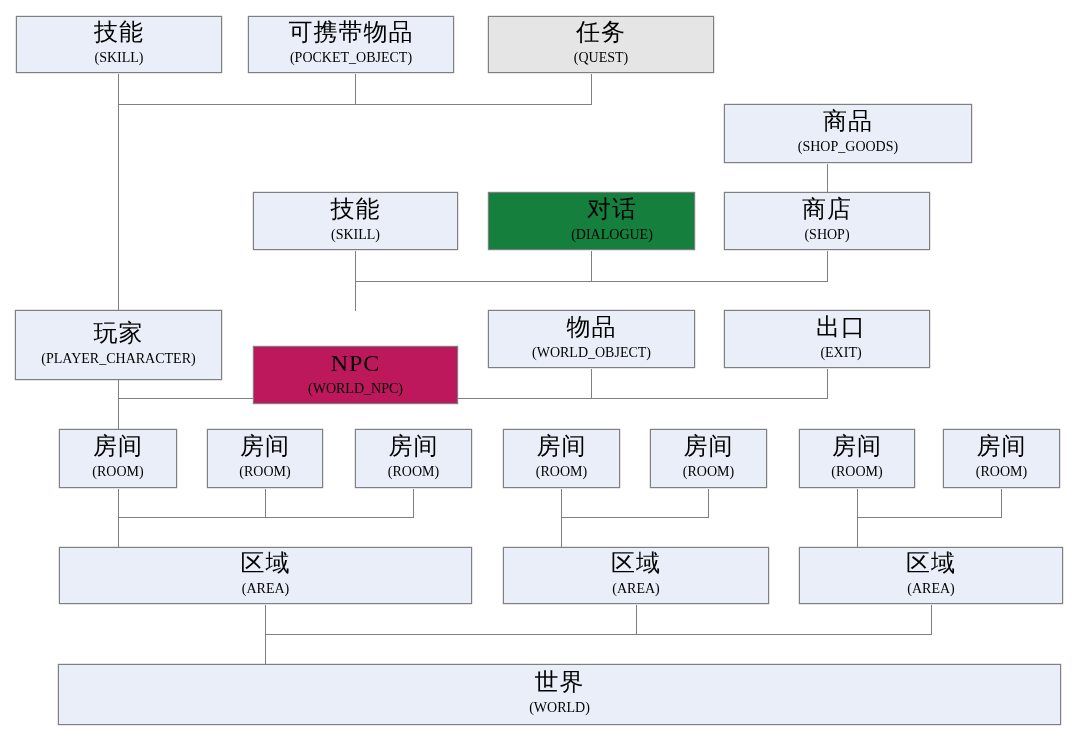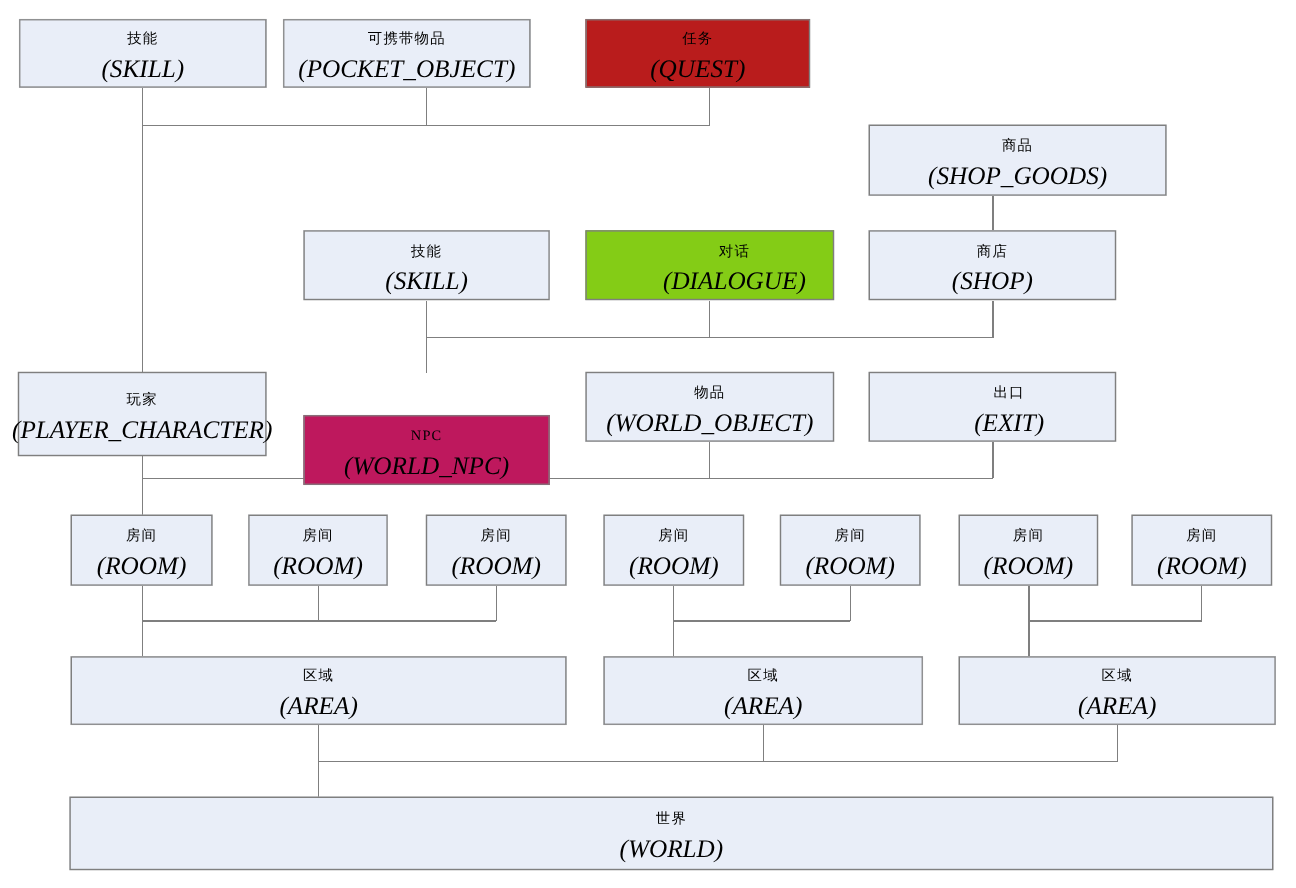--- a/index.html
+++ b/index.html
@@ -34,30 +34,29 @@
     background: #e9eef8;
     display: flex;
     flex-direction: column;
     align-items: center;
     justify-content: center;
     text-align: center;
     color: #000000;
     box-shadow: 0 0 0 0.2px #7f7f7f;
   }
   .node .cn {
-    font-size: 12px;
+    font-size: 24px;
     line-height: 26px;
     letter-spacing: 1px;
     white-space: nowrap;
   }
   .node .en {
-    font-size: 21px;
+    font-size: 14px;
     line-height: 25px;
     white-space: nowrap;
-    font-style: italic;
   }
 </style>
 </head>
 <body>
 
 <div id="stage">
   <svg id="connector-layer" xmlns="http://www.w3.org/2000/svg" viewBox="0 0 1080 740">
       <line x1="118.5" y1="73.5" x2="118.5" y2="310.5" stroke="#7f7f7f" stroke-width="1" shape-rendering="crispEdges"></line>
       <line x1="118.5" y1="104.5" x2="591.5" y2="104.5" stroke="#7f7f7f" stroke-width="1" shape-rendering="crispEdges"></line>
       <line x1="355.5" y1="73.5" x2="355.5" y2="104.5" stroke="#7f7f7f" stroke-width="1" shape-rendering="crispEdges"></line>
@@ -85,37 +84,37 @@
       <line x1="265.5" y1="604.5" x2="265.5" y2="664.5" stroke="#7f7f7f" stroke-width="1" shape-rendering="crispEdges"></line>
       <line x1="265.5" y1="634.5" x2="931.5" y2="634.5" stroke="#7f7f7f" stroke-width="1" shape-rendering="crispEdges"></line>
       <line x1="636.5" y1="604.5" x2="636.5" y2="634.5" stroke="#7f7f7f" stroke-width="1" shape-rendering="crispEdges"></line>
       <line x1="931.5" y1="604.5" x2="931.5" y2="634.5" stroke="#7f7f7f" stroke-width="1" shape-rendering="crispEdges"></line>
     </svg>
   <div id="node-layer">
       <div class="node" style="left: 16px; top: 16px; width: 206px; height: 57px; background: rgb(233, 238, 248); border-color: rgb(127, 127, 127);">
     <span class="cn">技能</span>
     <span class="en">(SKILL)</span>
   </div>
-      <div class="node" style="left: 236px; top: 16px; width: 206px; height: 57px; background: rgb(233, 238, 248); border-color: rgb(127, 127, 127);">
+      <div class="node" style="left: 248px; top: 16px; width: 206px; height: 57px; background: rgb(233, 238, 248); border-color: rgb(127, 127, 127);">
     <span class="cn">可携带物品</span>
     <span class="en">(POCKET_OBJECT)</span>
   </div>
-      <div class="node" style="left: 488px; top: 16px; width: 187px; height: 57px; background: #b91c1c; border-color: rgb(127, 127, 127);">
+      <div class="node" style="left: 488px; top: 16px; width: 226px; height: 57px; background: #e5e5e5; border-color: rgb(127, 127, 127);">
     <span class="cn">任务</span>
     <span class="en">(QUEST)</span>
   </div>
       <div class="node" style="left: 724px; top: 104px; width: 248px; height: 59px; background: rgb(233, 238, 248); border-color: rgb(127, 127, 127);">
     <span class="cn">商品</span>
     <span class="en">(SHOP_GOODS)</span>
   </div>
       <div class="node" style="left: 253px; top: 192px; width: 205px; height: 58px; background: rgb(233, 238, 248); border-color: rgb(127, 127, 127);">
     <span class="cn">技能</span>
     <span class="en">(SKILL)</span>
   </div>
-      <div class="node" style="left: 488px; top: 192px; width: 207px; height: 58px; background: #84cc16; border-color: rgb(127, 127, 127); padding-left: 41px;">
+      <div class="node" style="left: 488px; top: 192px; width: 207px; height: 58px; background: #15803d; border-color: rgb(127, 127, 127); padding-left: 41px;">
     <span class="cn">对话</span>
     <span class="en">(DIALOGUE)</span>
   </div>
       <div class="node" style="left: 724px; top: 192px; width: 206px; height: 58px; background: rgb(233, 238, 248); border-color: rgb(127, 127, 127);">
     <span class="cn">商店</span>
     <span class="en">(SHOP)</span>
   </div>
       <div class="node" style="left: 15px; top: 310px; width: 207px; height: 70px; background: rgb(233, 238, 248); border-color: rgb(127, 127, 127);">
     <span class="cn">玩家</span>
     <span class="en">(PLAYER_CHARACTER)</span>

